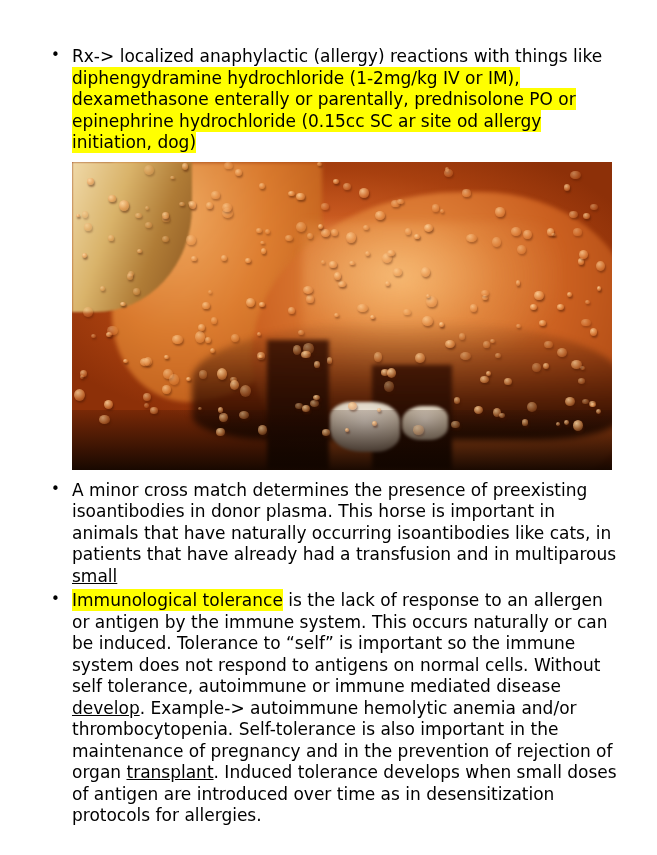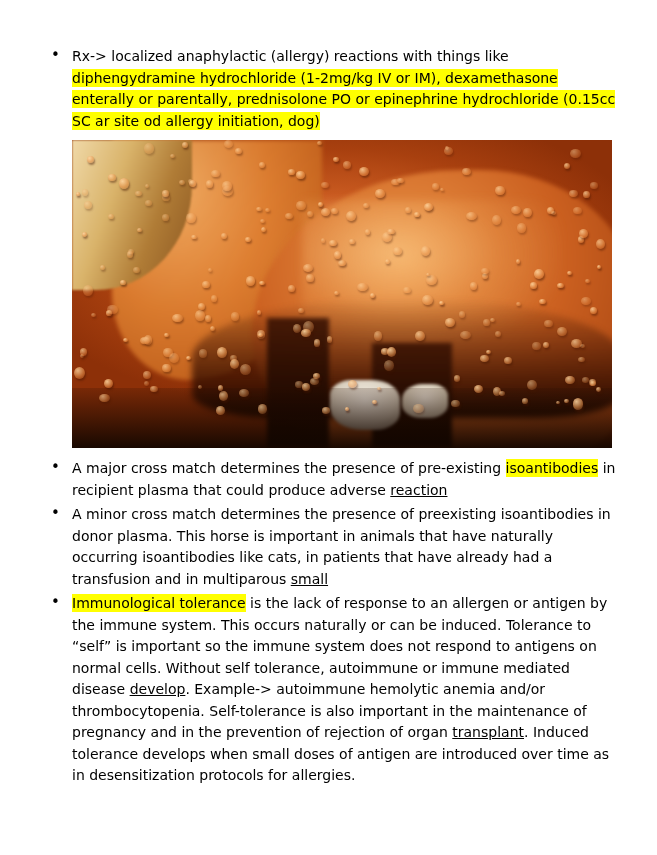--- a/index.html
+++ b/index.html
@@ -23,21 +23,21 @@
   }
   ul.bullets {
     list-style: none;
     margin: 0;
     padding: 0;
   }
   li.bullet {
     position: relative;
     padding-left: 32px;
     margin-bottom: 3px;
-    font-size: 14px;
+    font-size: 17px;
     line-height: 21.5px;
   }
   li.bullet::before {
     content: "\2022";
     position: absolute;
     left: 11px;
     top: -1px;
     font-size: 15px;
     line-height: 21.5px;
   }
@@ -404,18 +404,17 @@
           <div class="bump" style="left: 185.936px; top: 193.185px; width: 4.5824px; height: 3.54434px; opacity: 0.89;"></div>
           <div class="bump" style="left: 518.258px; top: 42.2188px; width: 7.98353px; height: 6.57917px; opacity: 0.48;"></div>
           <div class="bump" style="left: 107.388px; top: 40.3495px; width: 5.24705px; height: 4.33652px; opacity: 0.59;"></div>
           <div class="bump" style="left: 500.53px; top: 258.411px; width: 10.9131px; height: 11.4423px; opacity: 0.91;"></div>
           <div class="bump" style="left: 371.746px; top: 7.23611px; width: 9.71529px; height: 8.04015px; opacity: 0.49;"></div>
         </div>
     </div>
   </div>
 
   <ul class="bullets para-block" id="list-bottom">
-      <li class="bullet"><span>A major cross match determines the presence of pre-existing </span><span class="hl">isoantibodies</span><span> in recipient plasma that could produce adverse </span><span class="ul-link">reaction</span></li>
       <li class="bullet"><span>A minor cross match determines the presence of preexisting isoantibodies in donor plasma. This horse is important in animals that have naturally occurring isoantibodies like cats, in patients that have already had a transfusion and in multiparous </span><span class="ul-link">small</span></li>
       <li class="bullet"><span class="hl">Immunological tolerance</span><span> is the lack of response to an allergen or antigen by the immune system. This occurs naturally or can be induced. Tolerance to “self” is important so the immune system does not respond to antigens on normal cells. Without self tolerance, autoimmune or immune mediated disease </span><span class="ul-link">develop</span><span>. Example-&gt; autoimmune hemolytic anemia and/or thrombocytopenia. Self-tolerance is also important in the maintenance of pregnancy and in the prevention of rejection of organ </span><span class="ul-link">transplant</span><span>. Induced tolerance develops when small doses of antigen are introduced over time as in desensitization protocols for allergies.</span></li>
     </ul>
 
 </div>
 
 </body></html>

